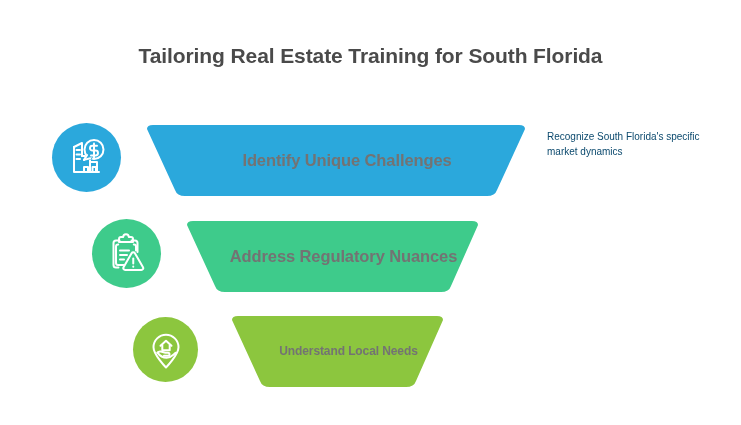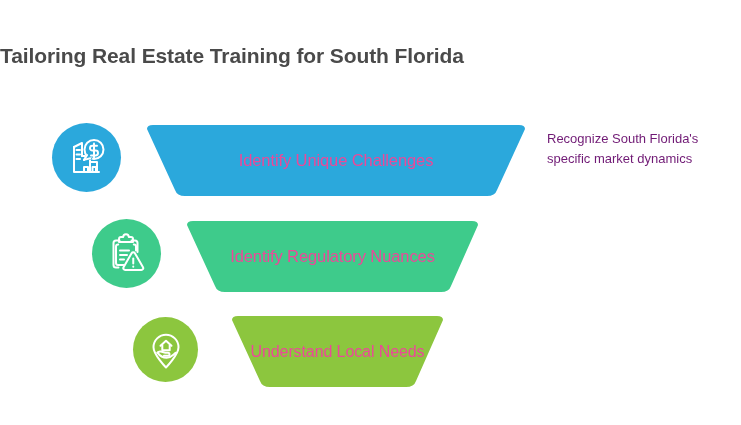--- a/index.html
+++ b/index.html
@@ -13,21 +13,21 @@
     font-family: "Liberation Sans", sans-serif;
     overflow: hidden;
     position: relative;
   }
 
   #page-title {
     position: absolute;
     left: 0;
     top: 44px;
     width: 741px;
-    text-align: left;
+    text-align: center;
     font-size: 21px;
     font-weight: bold;
     color: #4a4a4a;
     letter-spacing: -0.1px;
   }
 
   .funnel-row {
     position: absolute;
     left: 0;
     width: 741px;
@@ -69,45 +69,45 @@
     position: absolute;
     left: 0;
     top: 0;
     width: 100%;
     height: 100%;
     display: block;
   }
 
   .band-label {
     position: absolute;
-    left: 0;
+    left: 11px;
     top: 0;
     width: 100%;
     height: 100%;
     display: flex;
     align-items: center;
     justify-content: center;
     text-align: center;
-    color: #ec4899;
+    color: #737373;
     font-size: 16.5px;
-    font-weight: normal;
+    font-weight: bold;
     line-height: 1.32;
     padding: 0 34px;
     box-sizing: border-box;
     letter-spacing: -0.1px;
   }
-  .row-3 .band-label { font-size: 16px; padding: 8px 22px; text-align: right; }
+  .row-3 .band-label { font-size: 12px; padding: 8px 22px; text-align: right; }
 
   
   .desc {
     position: absolute;
     top: 12px;
-    font-size: 13px;
+    font-size: 10px;
     line-height: 1.54;
-    color: #701a75;
+    color: #0c4a6e;
   }
   .row-1 .desc { left: 547px; width: 180px; }
   .row-2 .desc { left: 507px; width: 185px; top: 14px; }
   .row-3 .desc { left: 464px; width: 195px; top: 12px; }
 </style>
 </head>
 <body>
 
 <div id="page-title">Tailoring Real Estate Training for South Florida</div>
 
@@ -165,21 +165,21 @@
         <path d="M28.25 26.5 V31.5"></path>
         <path d="M28.25 34.6 v0.2"></path>
       </g>
     </svg>
   </div>
 
   <div class="band">
     <svg viewBox="0 0 307 71" preserveAspectRatio="none">
       <path d="M8 4 Q8 0 14 0 H293 Q299 0 299 4 L272 65 Q270 71 262 71 H46 Q38 71 36 65 Z" fill="#3ecb8b"></path>
     </svg>
-    <div class="band-label">Identify Regulatory Nuances</div>
+    <div class="band-label">Address Regulatory Nuances</div>
   </div>
 
 </div>
 
 <div class="funnel-row row-3">
 
   <div class="icon-badge" style="background:#8cc63e;">
     <svg width="42" height="42" viewBox="0 0 42 42">
       <g fill="none" stroke="#ffffff" stroke-width="2" stroke-linecap="round" stroke-linejoin="round">
         <path d="M21 38.5 C21 38.5 8.5 25.6 8.5 18.2 A12.5 12.5 0 0 1 33.5 18.2 C33.5 25.6 21 38.5 21 38.5 Z"></path>

